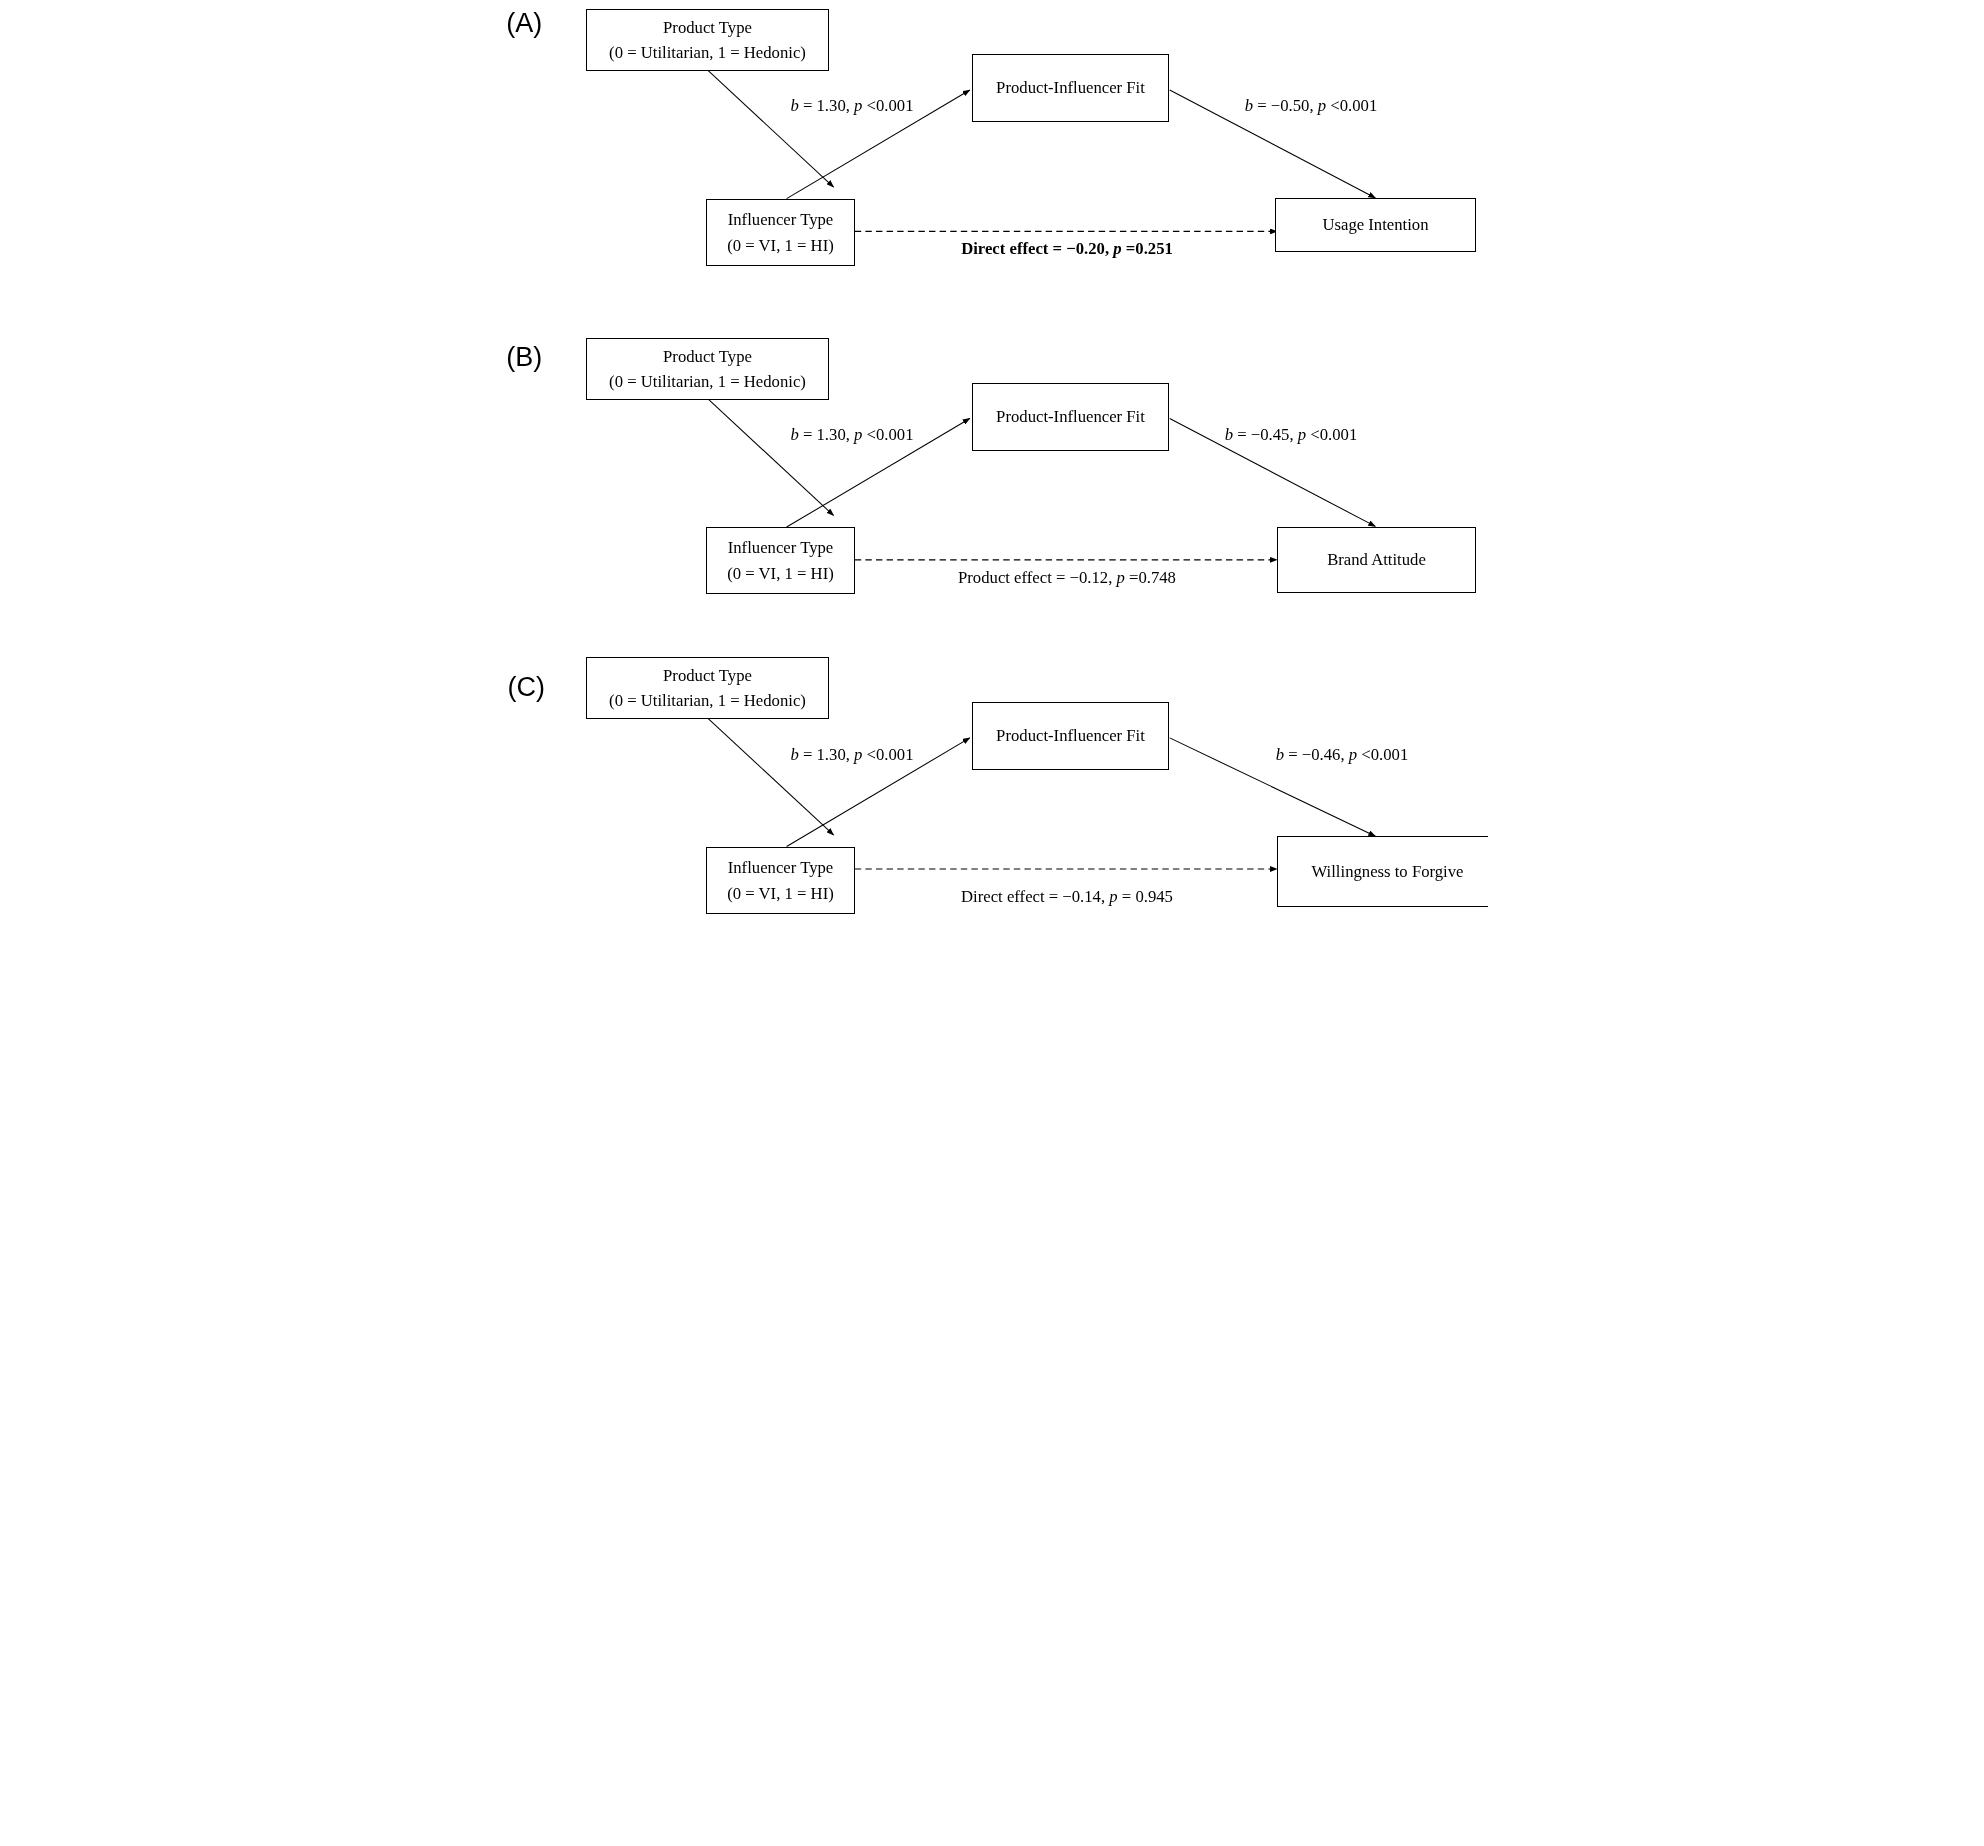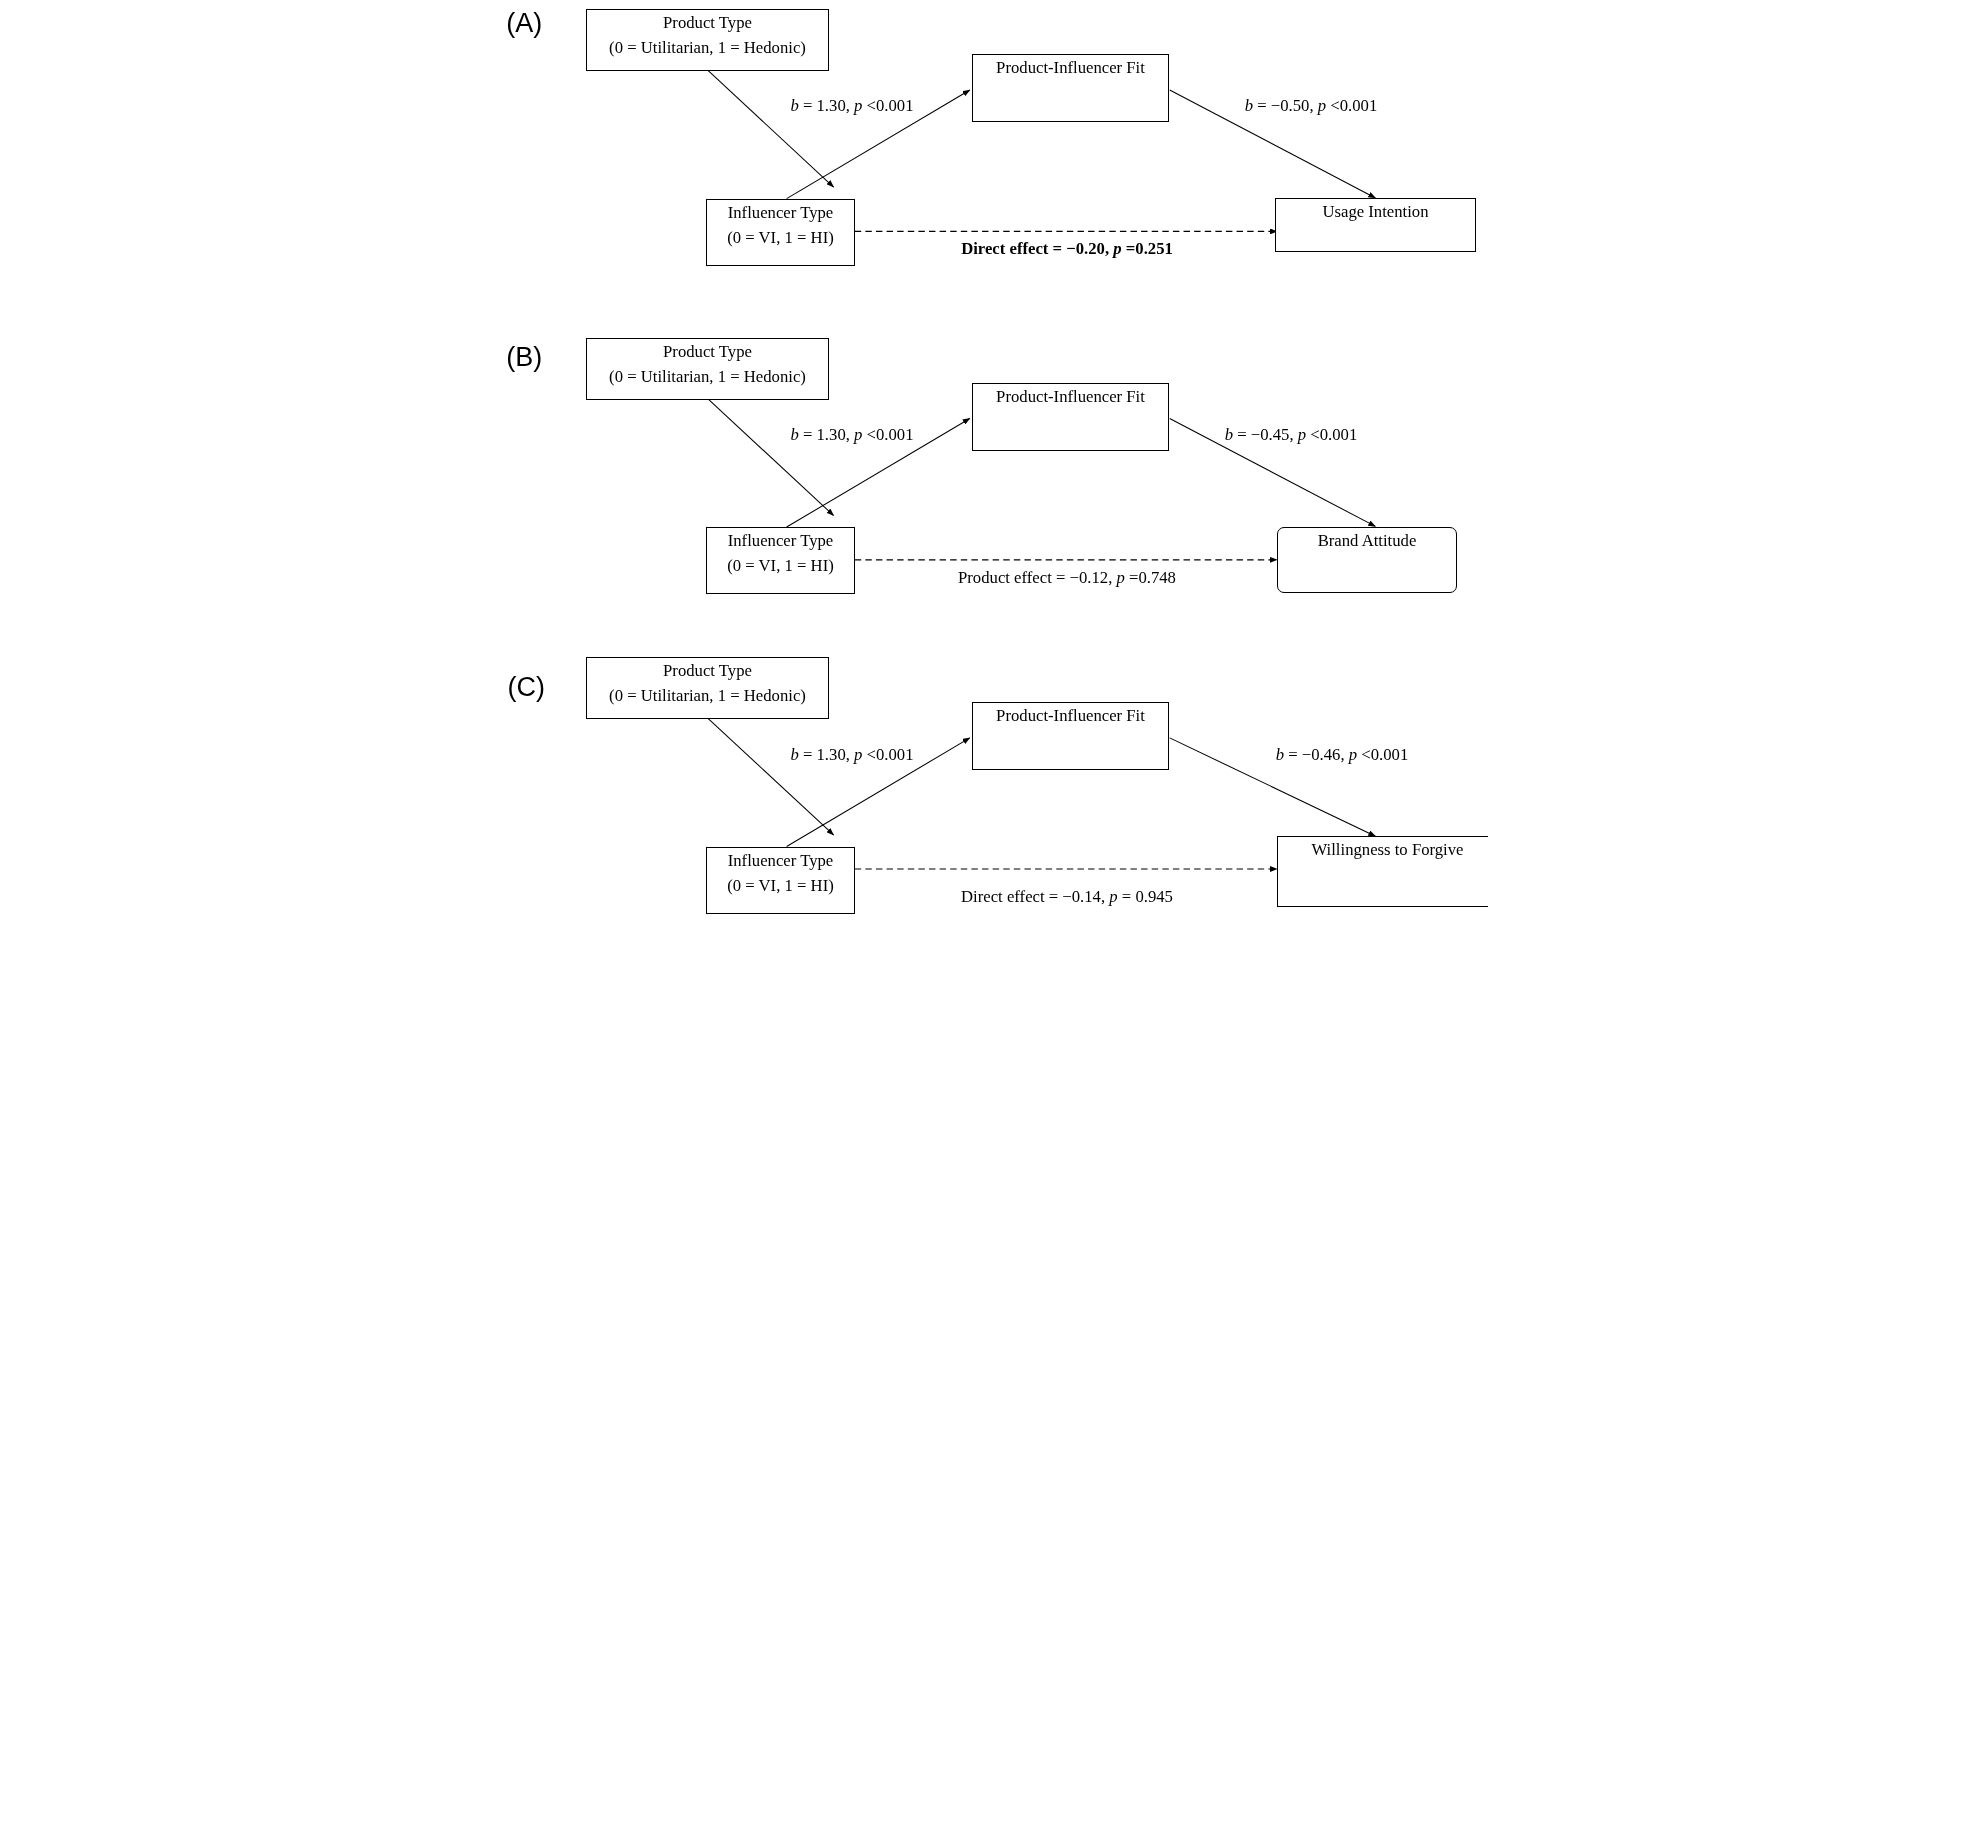--- a/index.html
+++ b/index.html
@@ -23,20 +23,21 @@
     z-index: 3;
   }
   .node {
     position: absolute;
     box-sizing: border-box;
     border: 1.3px solid var(--ink, #000000);
     background: var(--bg, #ffffff);
     display: flex;
     flex-direction: column;
     align-items: center;
+    justify-content: center;
     text-align: center;
     font: 400 16.7px/1.5 "Liberation Serif", serif;
     z-index: 2;
     padding: 0 2.6px;
   }
   .node span { white-space: nowrap; }
   .plabel {
     position: absolute;
     transform: translateX(-50%);
     white-space: pre;
@@ -123,21 +124,21 @@
 
   <div class="node" style="left:476px; top:383px; width:197px; height:68px;">
     <span>Product-Influencer Fit</span>
   </div>
 
   <div class="node" style="left:210px; top:527px; width:149px; height:67px;">
     <span>Influencer Type</span>
     <span>(0 = VI, 1 = HI)</span>
   </div>
 
-  <div class="node" style="left:781px; top:527px; width:180px; height:66px;border-radius:7px;">
+  <div class="node" style="left:781px; top:527px; width:199px; height:66px;">
     <span>Brand Attitude</span>
   </div>
 
   <div class="plabel" style="left:356px; top:425px;"><i>b</i><span> = 1.30, </span><i>p</i><span> &lt;0.001</span></div>
 
   <div class="plabel" style="left:795px; top:425px;"><i>b</i><span> = −0.45, </span><i>p</i><span> &lt;0.001</span></div>
 
   <div class="plabel" style="left:571px; top:568px;"><span>Product effect = −0.12, </span><i>p</i><span> =0.748</span></div>
 
   <div class="panel-letter" style="left:11.6px; top:673px;">(C)</div>

